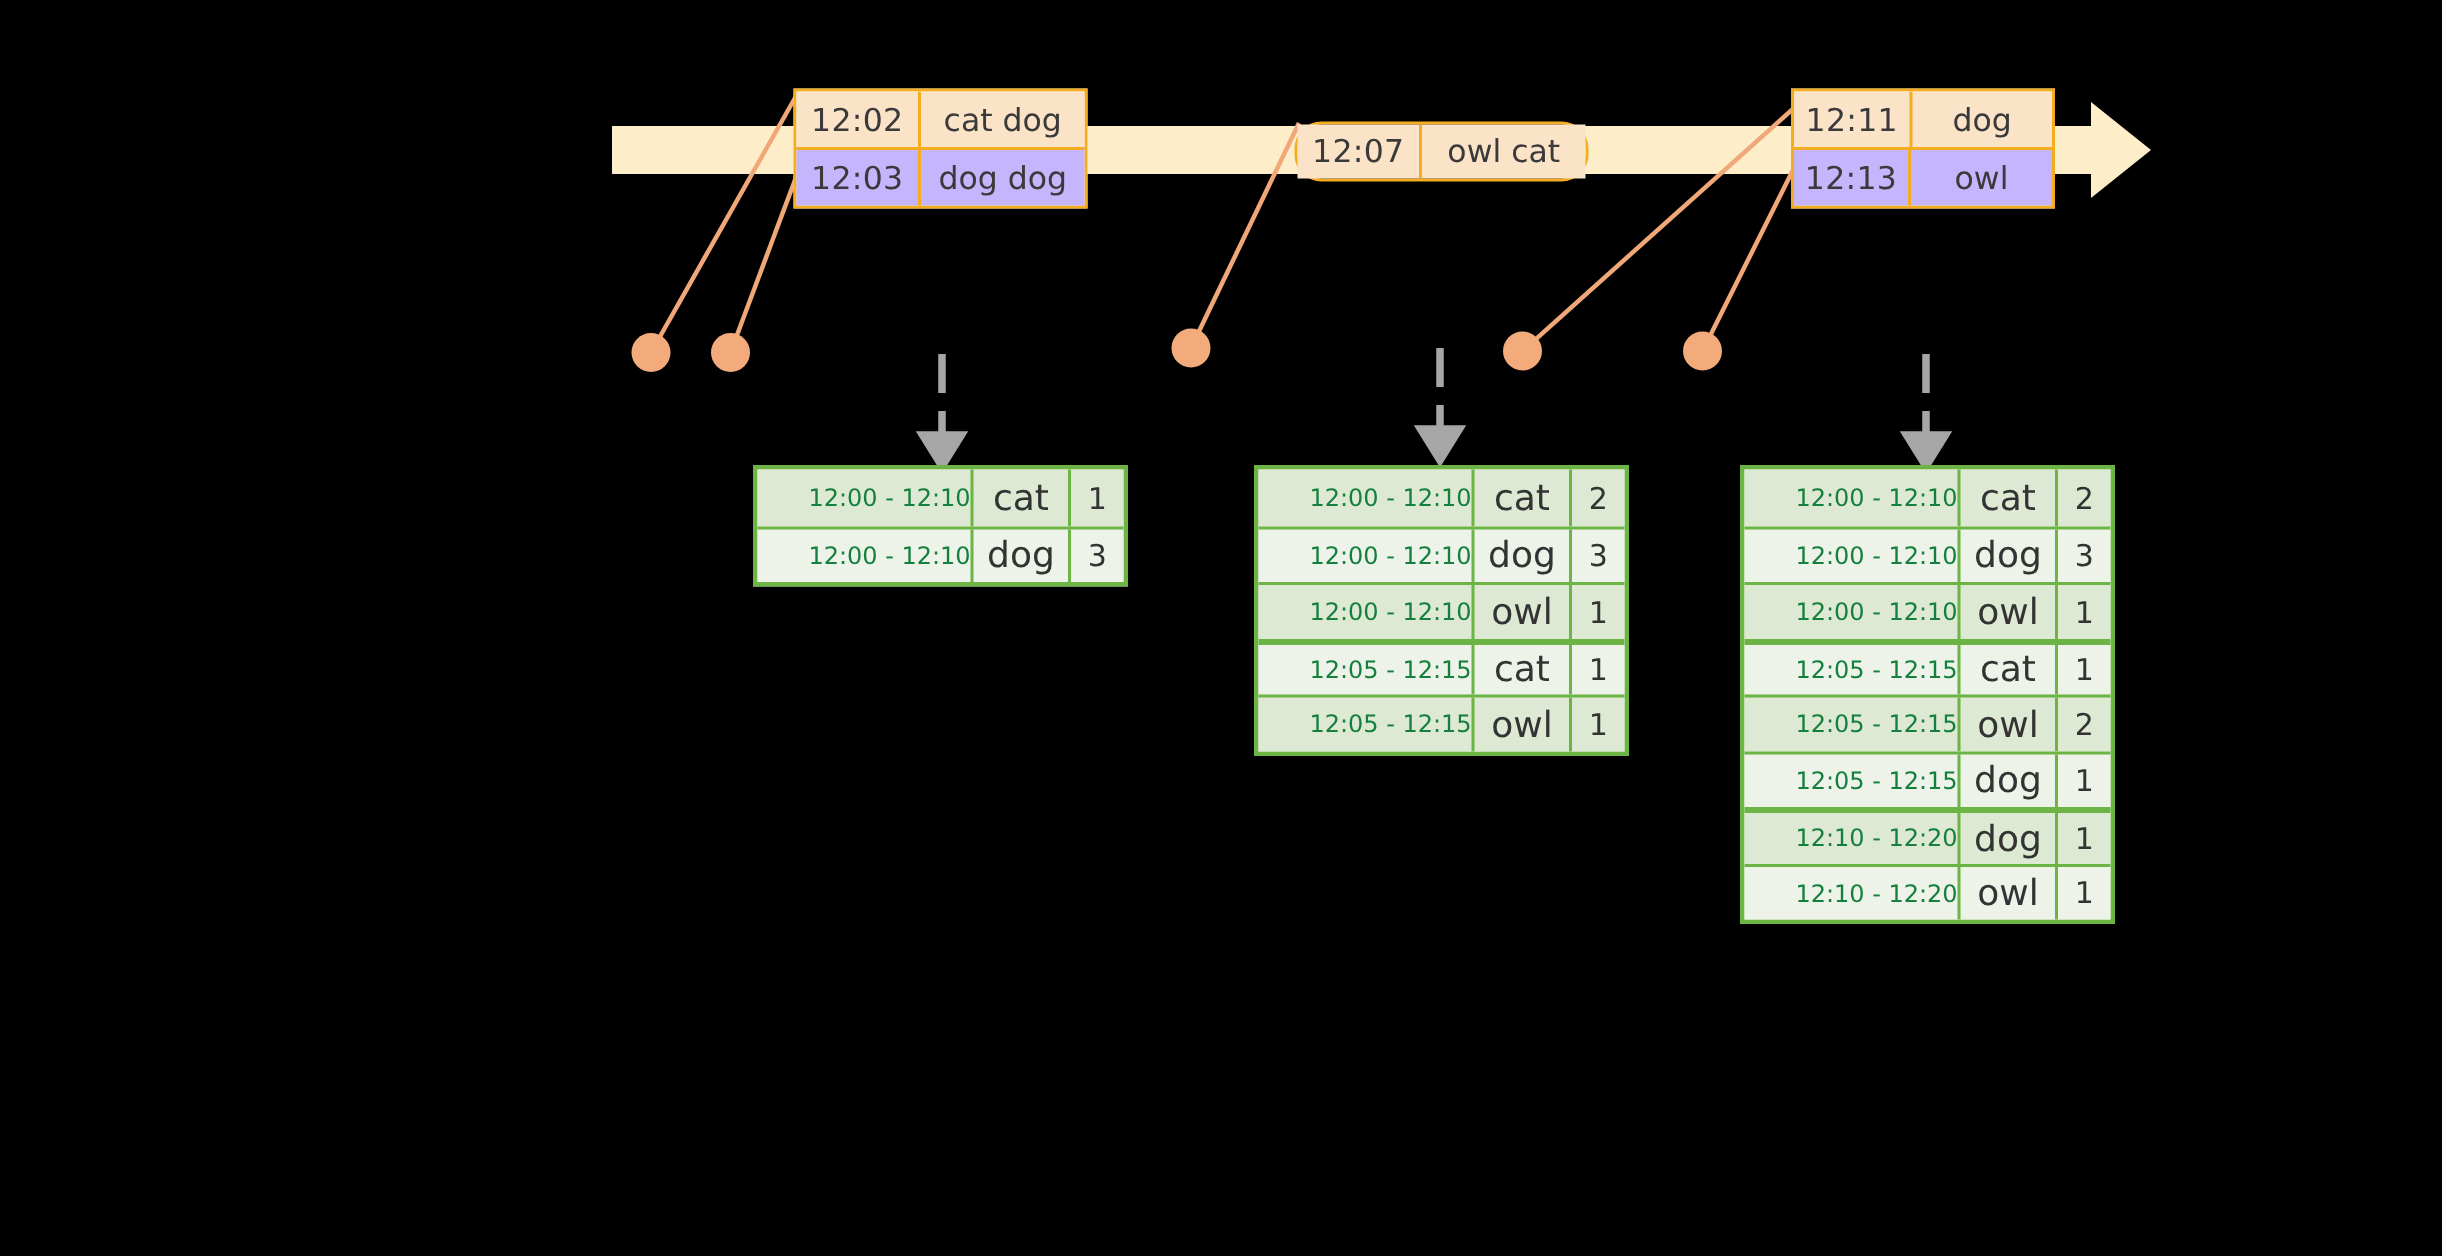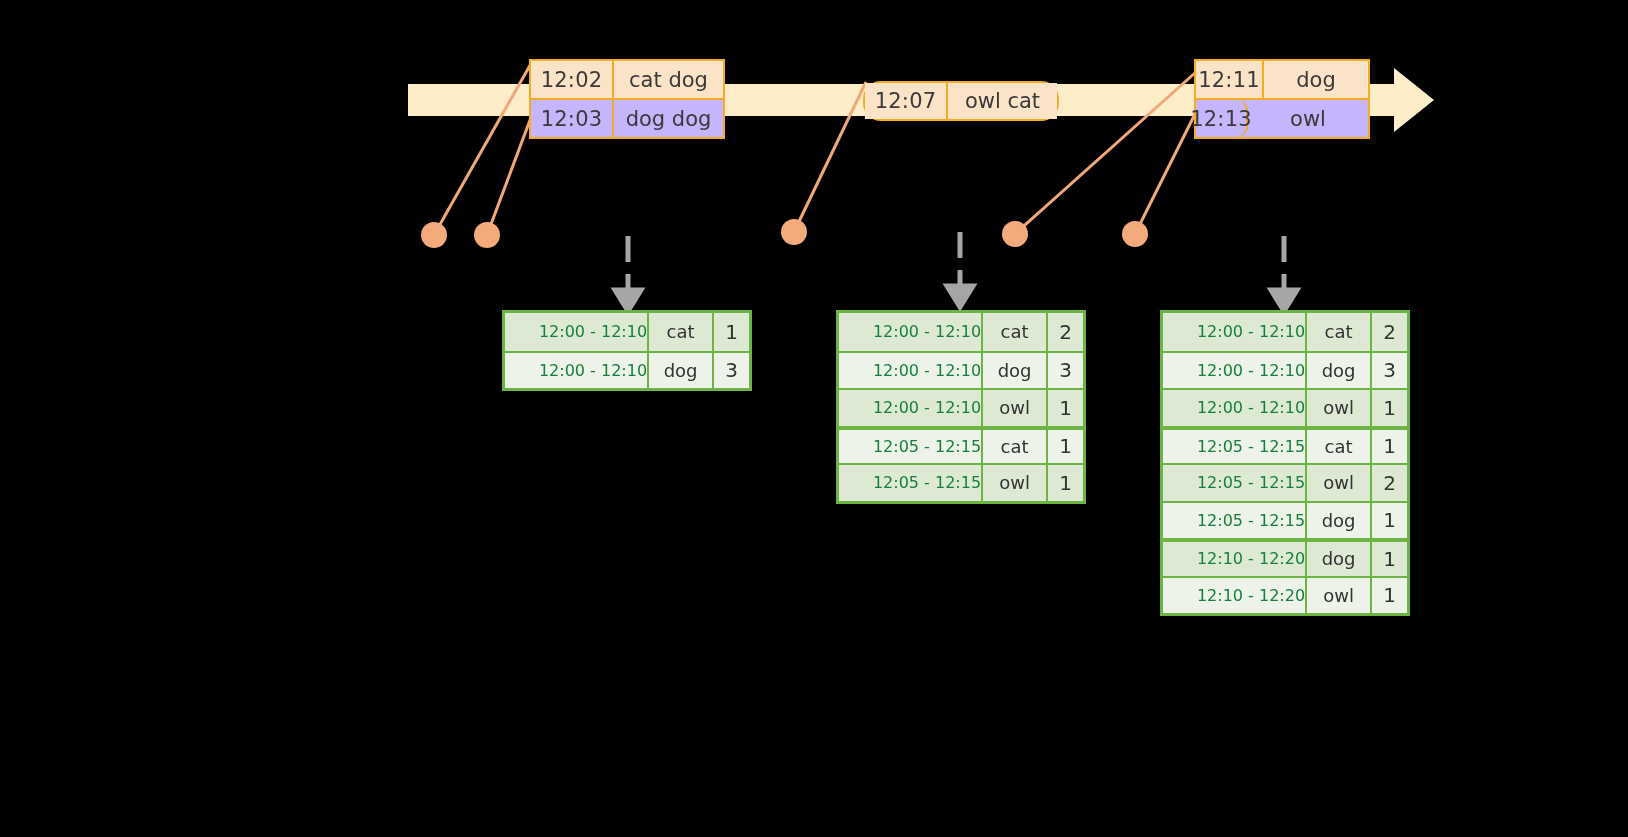--- a/index.html
+++ b/index.html
@@ -104,21 +104,21 @@
     color: #15803d;
     white-space: nowrap;
     padding-left: 34px;
   }
   .res-word {
     box-sizing: border-box;
     border-right: 2px solid #6cb544;
     display: flex;
     align-items: center;
     justify-content: center;
-    font-size: 18px;
+    font-size: 24px;
     color: #333333;
     width: 82px;
   }
   .res-count {
     box-sizing: border-box;
     display: flex;
     align-items: center;
     justify-content: center;
     font-size: 20px;
     color: #333333;
@@ -172,25 +172,25 @@
 
   <div class="event-box" style="left:835px; top:81px; width:196px; height:40px;border-radius:18px;">
     <div class="event-row tint-a">
       <div class="event-time" style="width:83px;">12:07</div>
       <div class="event-words">owl cat</div>
     </div>
   </div>
 
   <div class="event-box" style="left:1166px; top:59px; width:176px; height:80px;">
     <div class="event-row tint-a">
-      <div class="event-time" style="width:68px;">12:11</div>
+      <div class="event-time" style="width:79px;">12:11</div>
       <div class="event-words">dog</div>
     </div>
     <div class="event-row tint-b">
-      <div class="event-time" style="width:52px;border-radius:11px;">12:13</div>
+      <div class="event-time" style="width:78px;">12:13</div>
       <div class="event-words">owl</div>
     </div>
   </div>
 
   <div class="result-table" style="left:474px; top:310px; width:250px;">
     <div class="res-row alt0">
       <div class="res-window" style="width:144px;">12:00 - 12:10</div>
       <div class="res-word">cat</div>
       <div class="res-count">1</div>
     </div>

